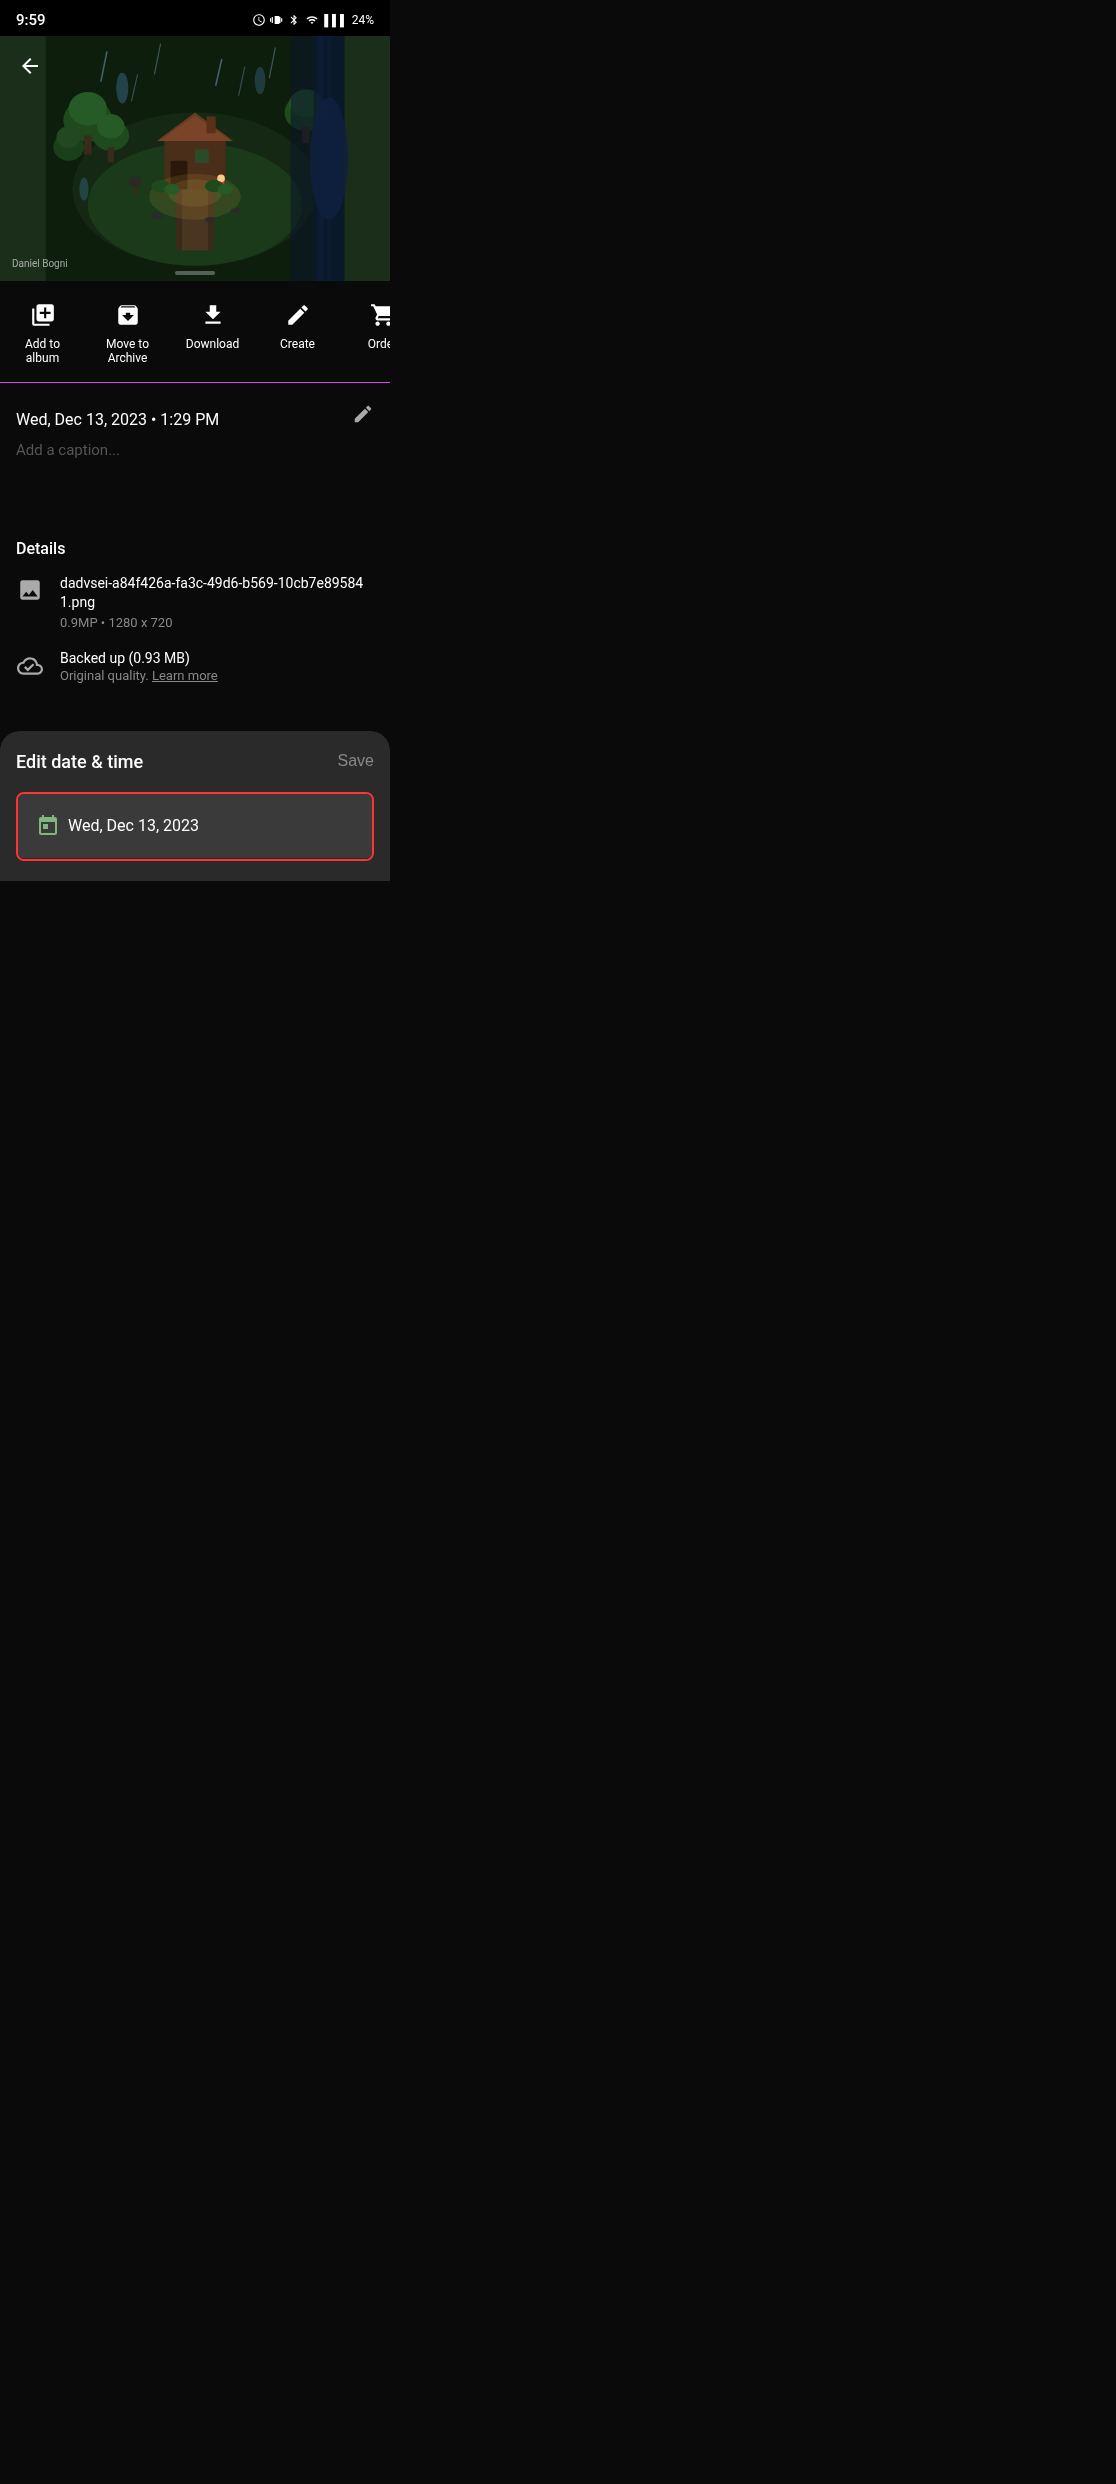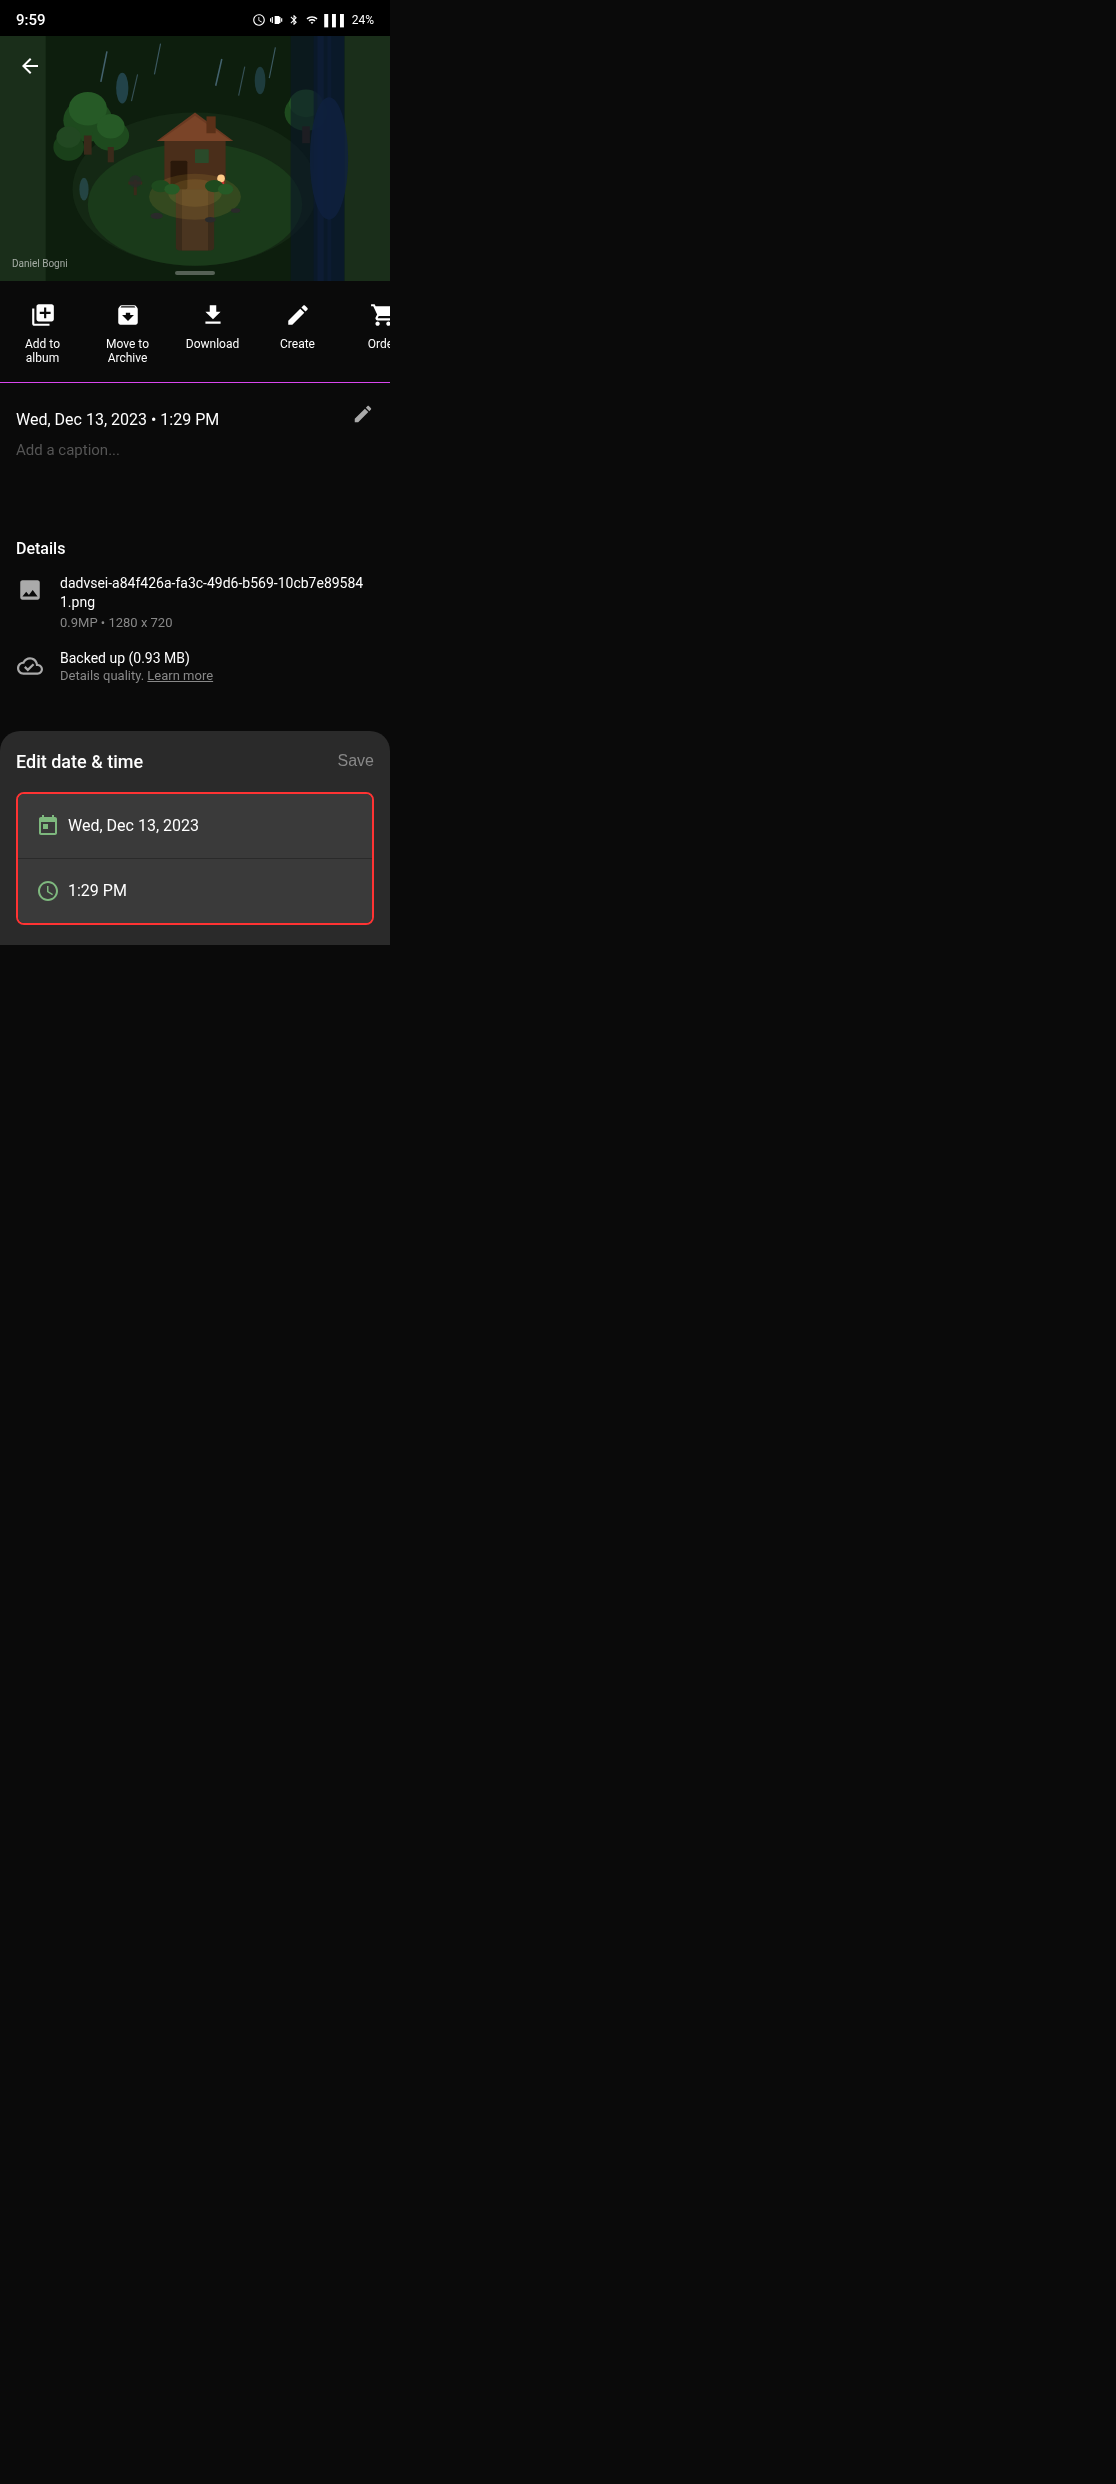--- a/index.html
+++ b/index.html
@@ -441,21 +441,21 @@
 
   <div class="detail-row">
     <div class="detail-icon">
       <svg width="26" height="26" viewBox="0 0 24 24" fill="#aaaaaa">
         <path d="M19.35 10.04C18.67 6.59 15.64 4 12 4 9.11 4 6.6 5.64 5.35 8.04 2.34 8.36 0 10.91 0 14c0 3.31 2.69 6 6 6h13c2.76 0 5-2.24 5-5 0-2.64-2.05-4.78-4.65-4.96zM19 18H6c-2.21 0-4-1.79-4-4s1.79-4 4-4h.71C7.37 7.69 9.48 6 12 6c3.04 0 5.5 2.46 5.5 5.5v.5H19c1.66 0 3 1.34 3 3s-1.34 3-3 3zm-9-3.82l-2.09-2.09L6.5 13.5 10 17l6.01-6.01-1.41-1.41L10 14.18z"></path>
       </svg>
     </div>
     <div class="detail-content">
       <div class="detail-backup">Backed up (0.93 MB)</div>
       <div class="detail-quality">
-        <span>Details quality.</span>
+        <span>Original quality.</span>
         <span class="learn-more">Learn more</span>
       </div>
     </div>
   </div>
 </div>
 
 <div class="bottom-sheet">
   <div class="sheet-header">
     <span class="sheet-title">Edit date &amp; time</span>
     <button class="sheet-save-btn">Save</button>
@@ -465,22 +465,14 @@
 
     <div class="field-row">
       <div class="field-icon">
         <svg width="24" height="24" viewBox="0 0 24 24" fill="#7eb87e">
           <path d="M19 3h-1V1h-2v2H8V1H6v2H5c-1.11 0-1.99.9-1.99 2L3 19c0 1.1.89 2 2 2h14c1.1 0 2-.9 2-2V5c0-1.1-.9-2-2-2zm0 16H5V8h14v11zM7 10h5v5H7z"></path>
         </svg>
       </div>
       <span class="field-value">Wed, Dec 13, 2023</span>
     </div>
 
-    <div class="field-row">
-      <div class="field-icon">
-        <svg width="24" height="24" viewBox="0 0 24 24" fill="#7eb87e">
-          <path d="M11.99 2C6.47 2 2 6.48 2 12s4.47 10 9.99 10C17.52 22 22 17.52 22 12S17.52 2 11.99 2zM12 20c-4.42 0-8-3.58-8-8s3.58-8 8-8 8 3.58 8 8-3.58 8-8 8zm.5-13H11v6l5.25 3.15.75-1.23-4.5-2.67V7z"></path>
-        </svg>
-      </div>
-      <span class="field-value">1:29 PM</span>
-    </div>
   </div>
 </div>
 
 </body></html>

